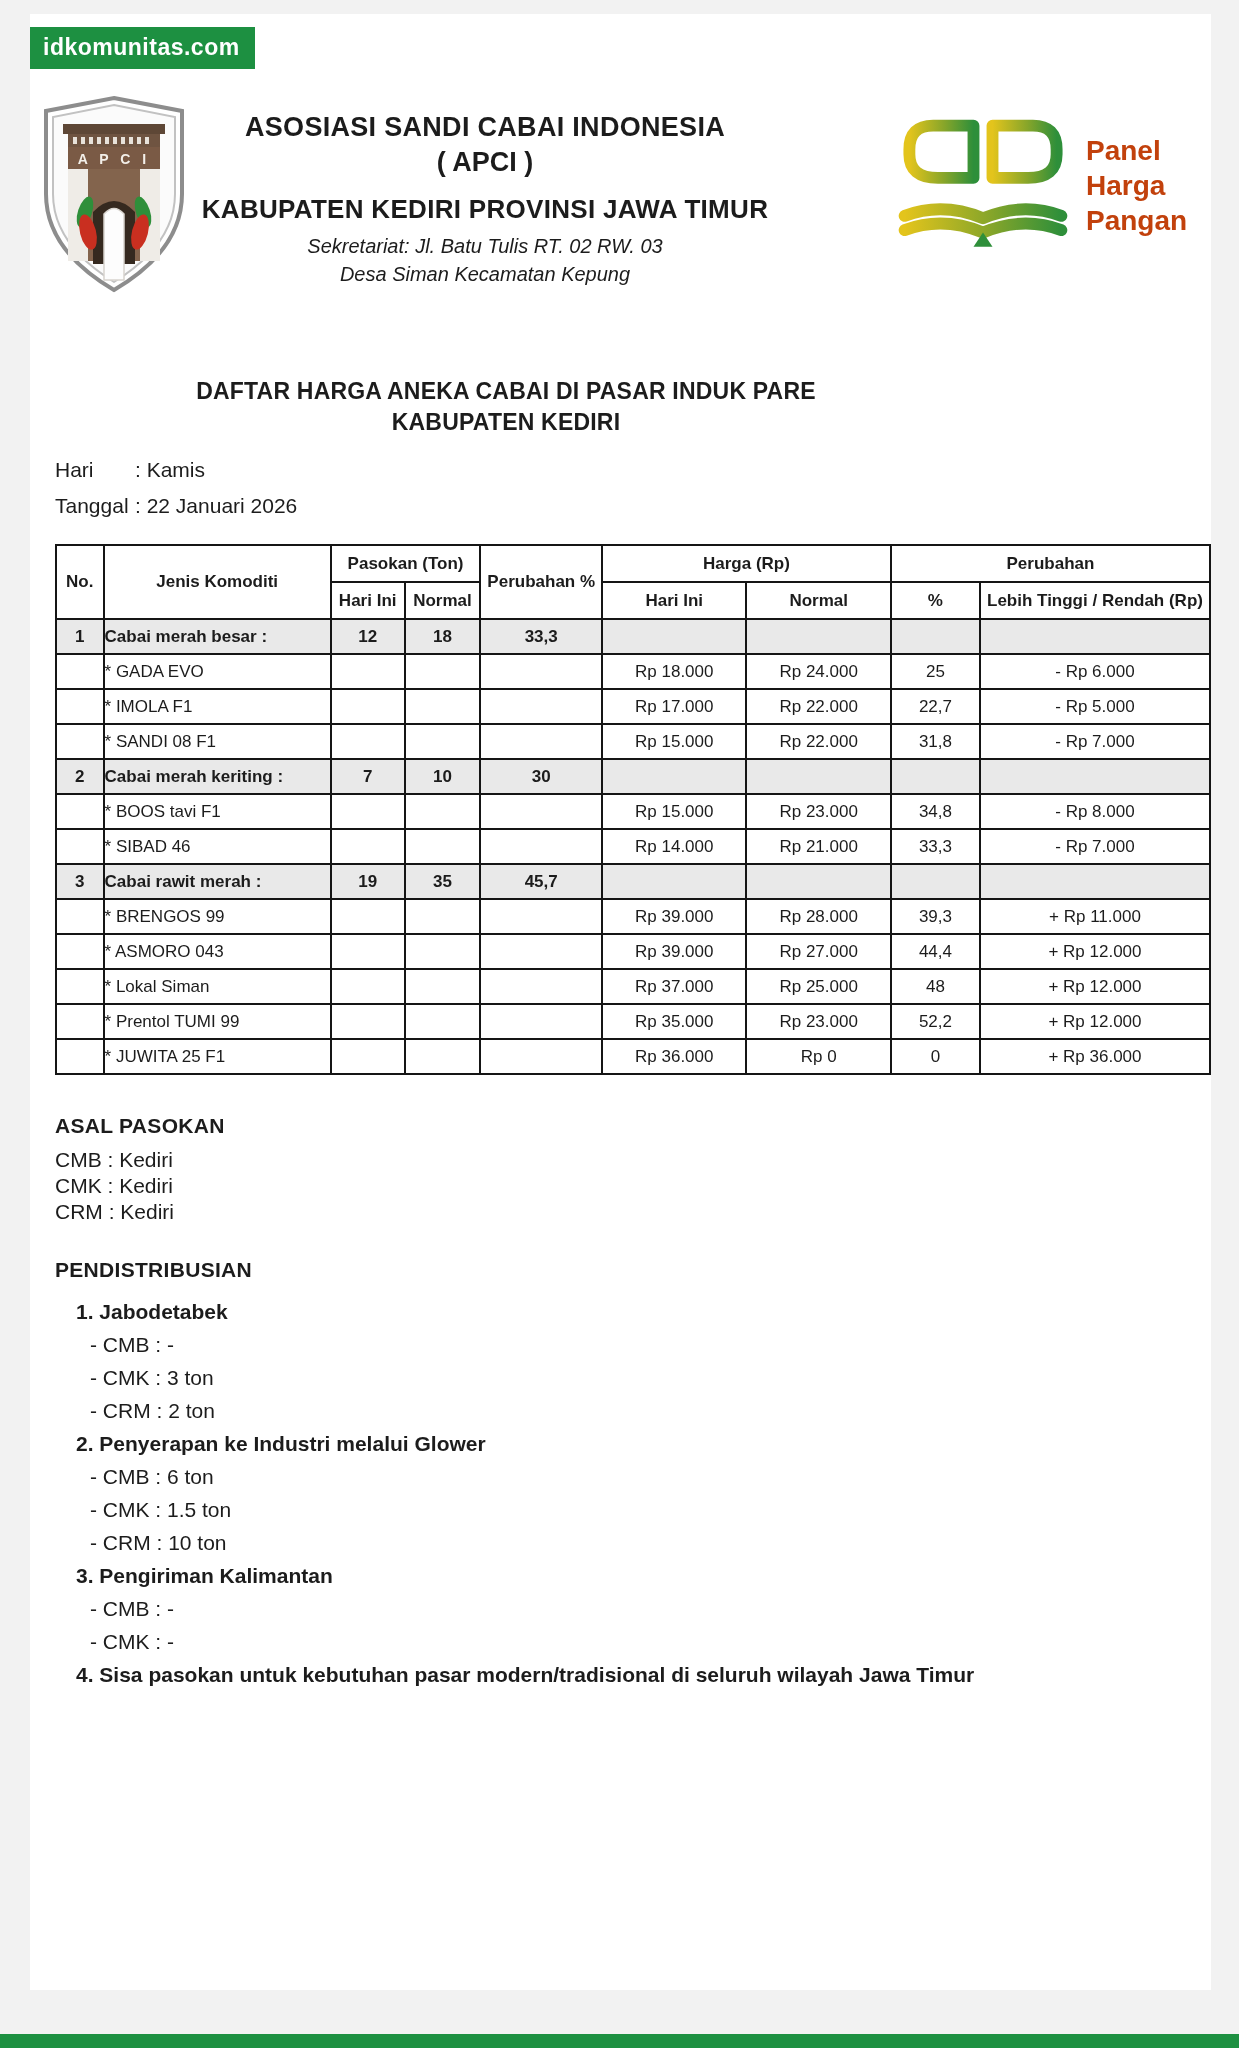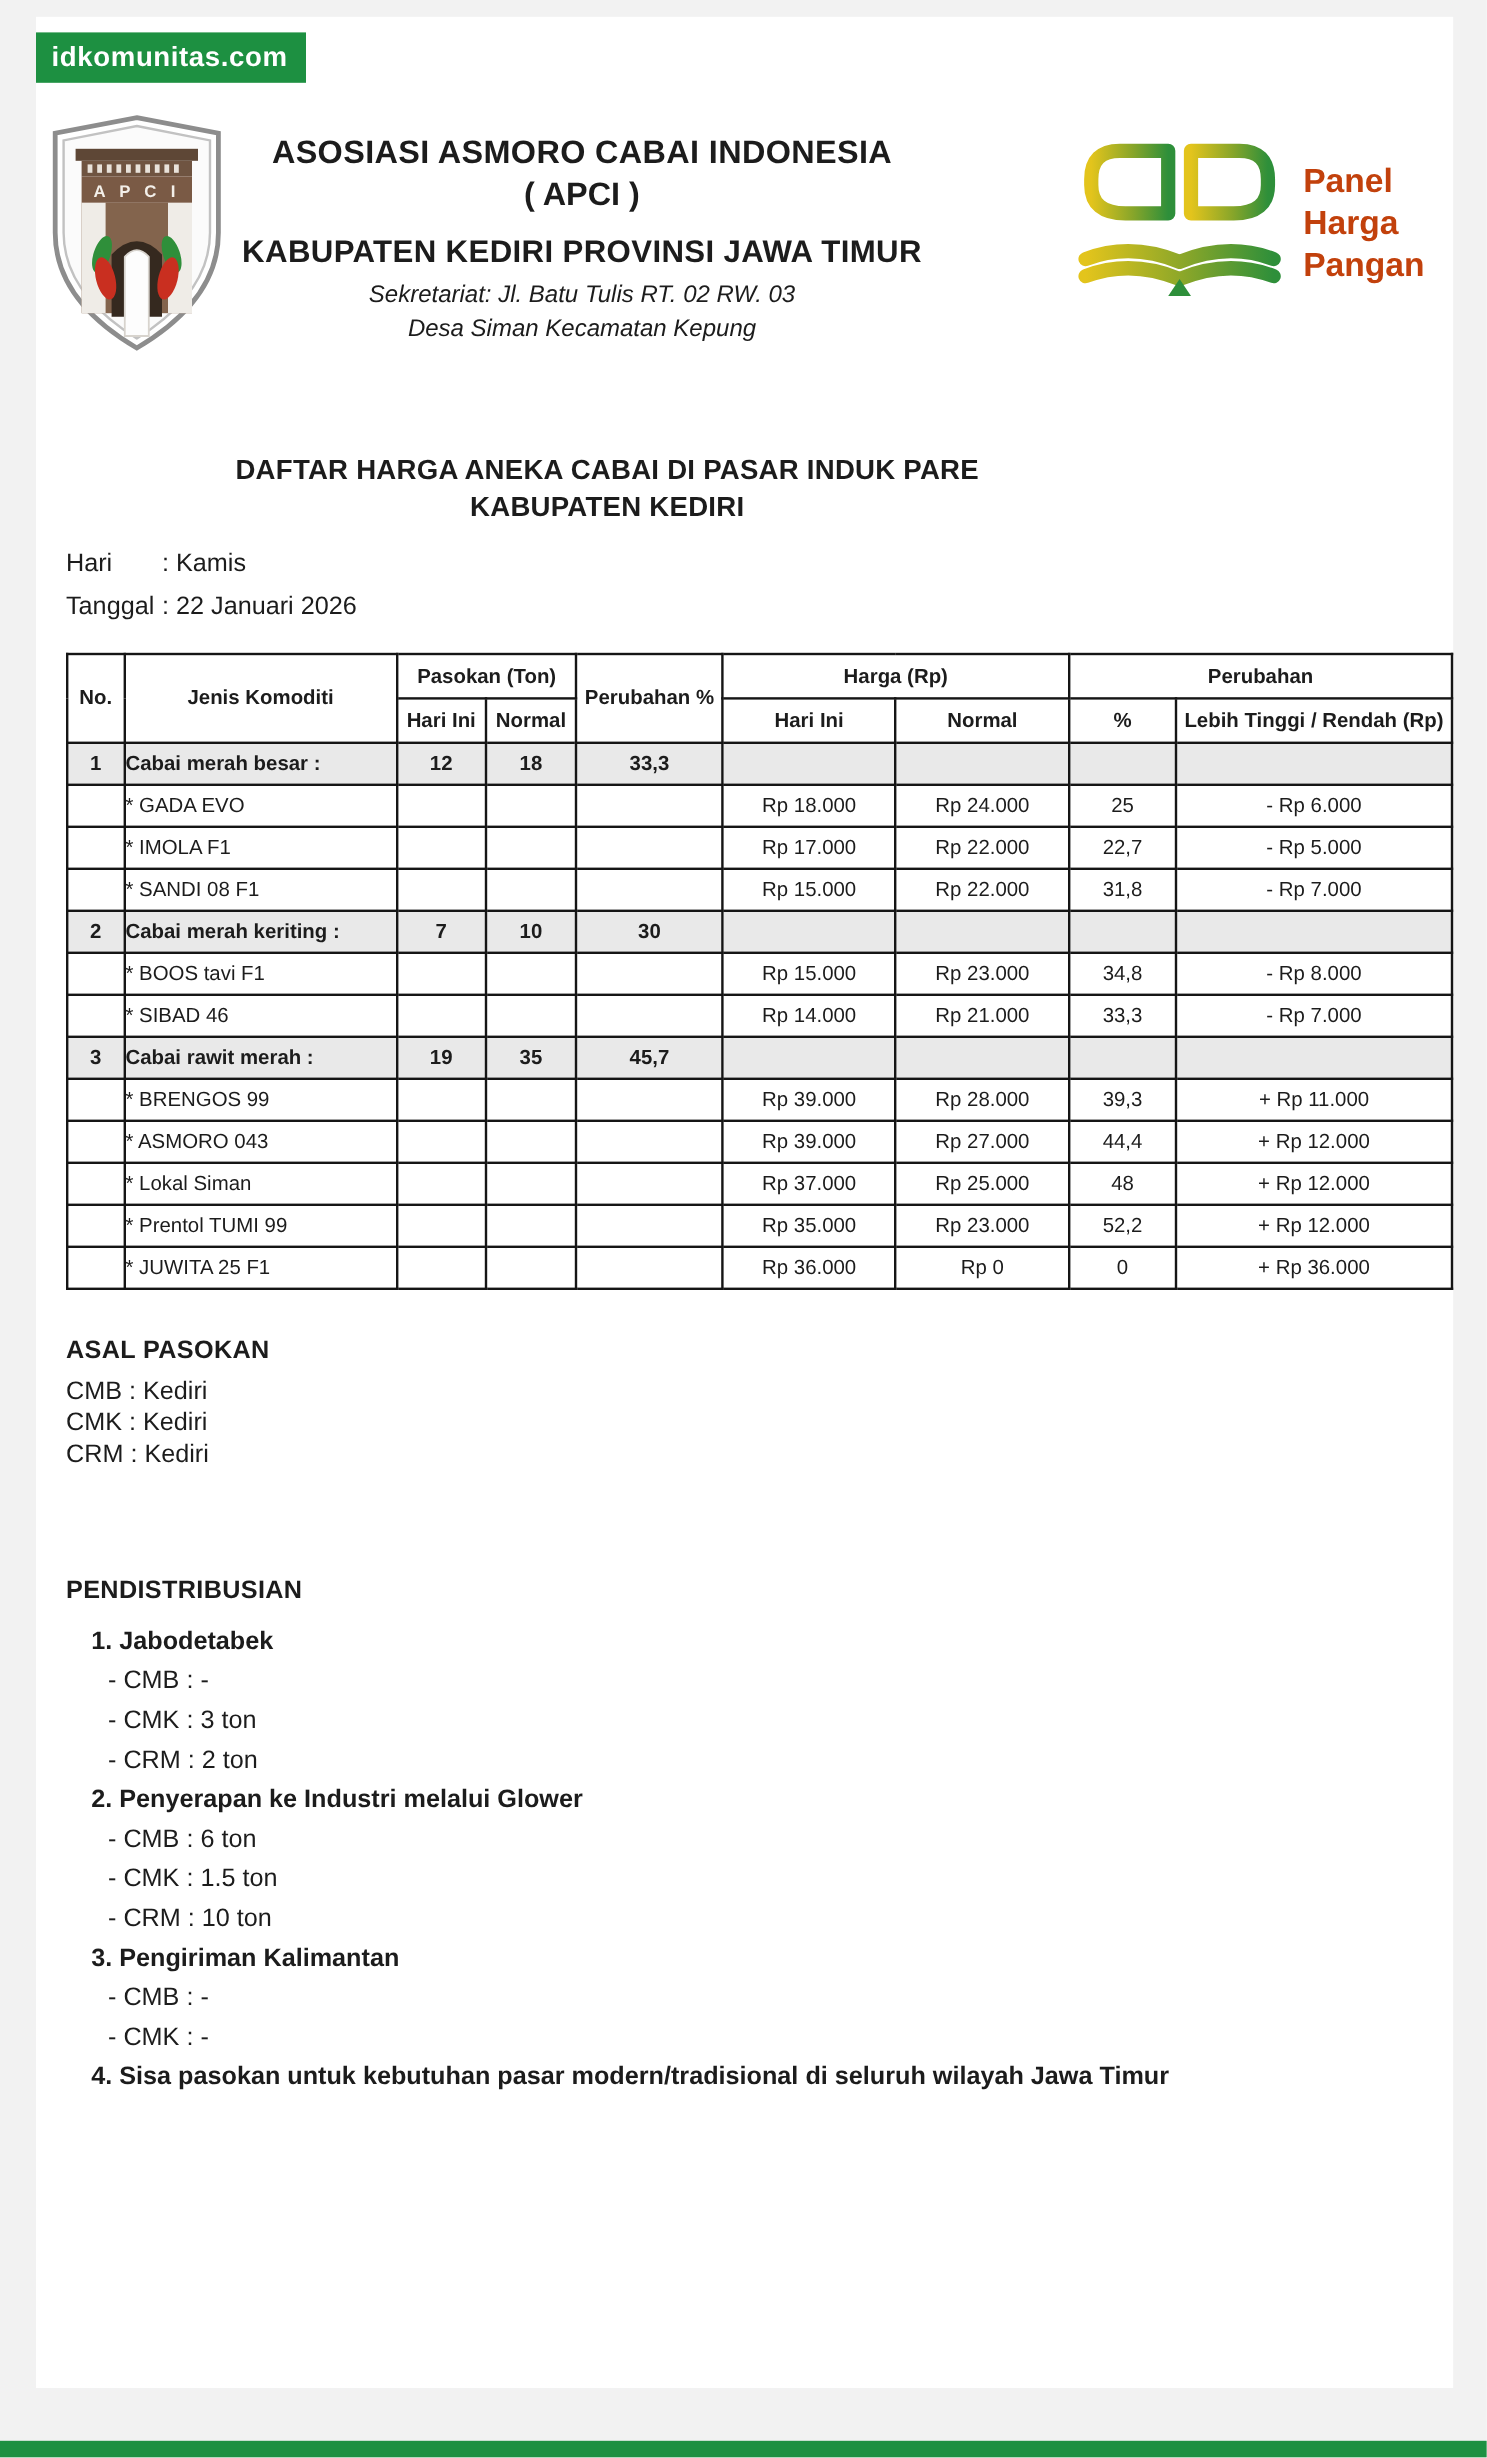--- a/index.html
+++ b/index.html
@@ -39,21 +39,21 @@
   .tbl td{height:33px;text-align:center;}
   .tbl td.c1{text-align:left;padding-left:0;}
   .tbl tr.group td{background:#e9e9e9;font-weight:bold;}
   .tbl td.c0{font-weight:bold;}
   .w0{width:48px}.w1{width:230px}.w2{width:74px}.w3{width:76px}.w4{width:120px}
   .w5{width:148px}.w6{width:148px}.w7{width:92px}.w8{width:194px}
   
   .asal{position:absolute;left:25px;top:1100px;font-size:21px;}
   .asal-h{font-size:21px;font-weight:bold;margin-bottom:9px;letter-spacing:.3px;}
   .asal-line{line-height:26px;}
-  .pend{position:absolute;left:25px;top:1300px;font-size:21px;}
+  .pend{position:absolute;left:25px;top:1244px;font-size:21px;}
   .pend-h{font-size:21px;font-weight:bold;margin-bottom:13px;letter-spacing:.3px;}
   .pend-item{margin-left:21px;font-weight:bold;line-height:33px;}
   .pend-sub{margin-left:35px;line-height:33px;}
   .bottom-bar{position:absolute;left:0;bottom:0;width:1239px;height:14px;background:var(--green,#1d9041);}
 </style>
 </head>
 <body>
 
 <div class="watermark">idkomunitas.com</div>
 
@@ -87,21 +87,21 @@
         <ellipse cx="47" cy="118" rx="7" ry="16" fill="#2f8f3a" transform="rotate(18 47 118)"></ellipse>
         <ellipse cx="50" cy="138" rx="8" ry="18" fill="#c92f20" transform="rotate(-14 50 138)"></ellipse>
         <ellipse cx="105" cy="118" rx="7" ry="16" fill="#2f8f3a" transform="rotate(-18 105 118)"></ellipse>
         <ellipse cx="102" cy="138" rx="8" ry="18" fill="#c92f20" transform="rotate(14 102 138)"></ellipse>
       </g>
       <path d="M66 186 V120 Q76 109 86 120 V186 Z" fill="#fdfdfd" stroke="#d8d4ce" stroke-width="1.5"></path>
     </svg>
   </div>
 
   <div class="org">
-    <div class="org-l1">ASOSIASI ASMORO CABAI INDONESIA</div>
+    <div class="org-l1">ASOSIASI SANDI CABAI INDONESIA</div>
     <div class="org-l2">( APCI )</div>
     <div class="org-l3">KABUPATEN KEDIRI PROVINSI JAWA TIMUR</div>
     <div class="org-it first">Sekretariat: Jl. Batu Tulis RT. 02 RW. 03</div>
     <div class="org-it">Desa Siman Kecamatan Kepung</div>
   </div>
 
   <div class="phl">
     <svg class="phl-icon" viewBox="0 0 160 132">
       <defs>
         <linearGradient id="g1" x1="0" y1="0" x2="1" y2="0">

